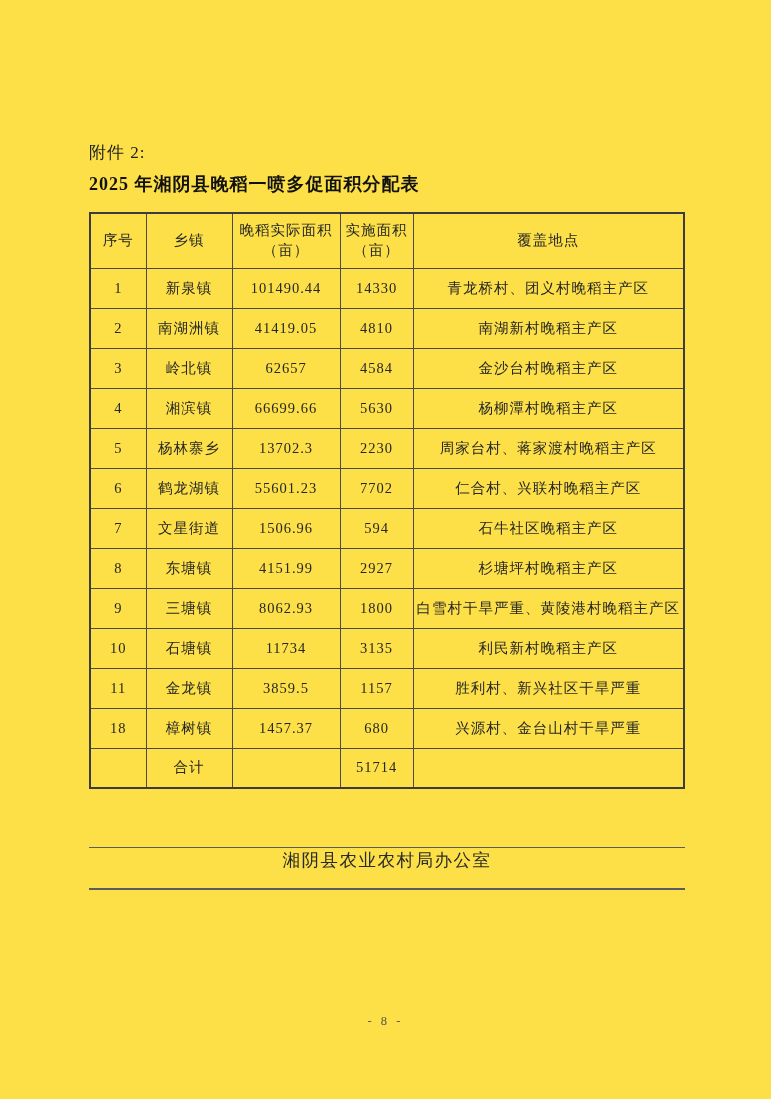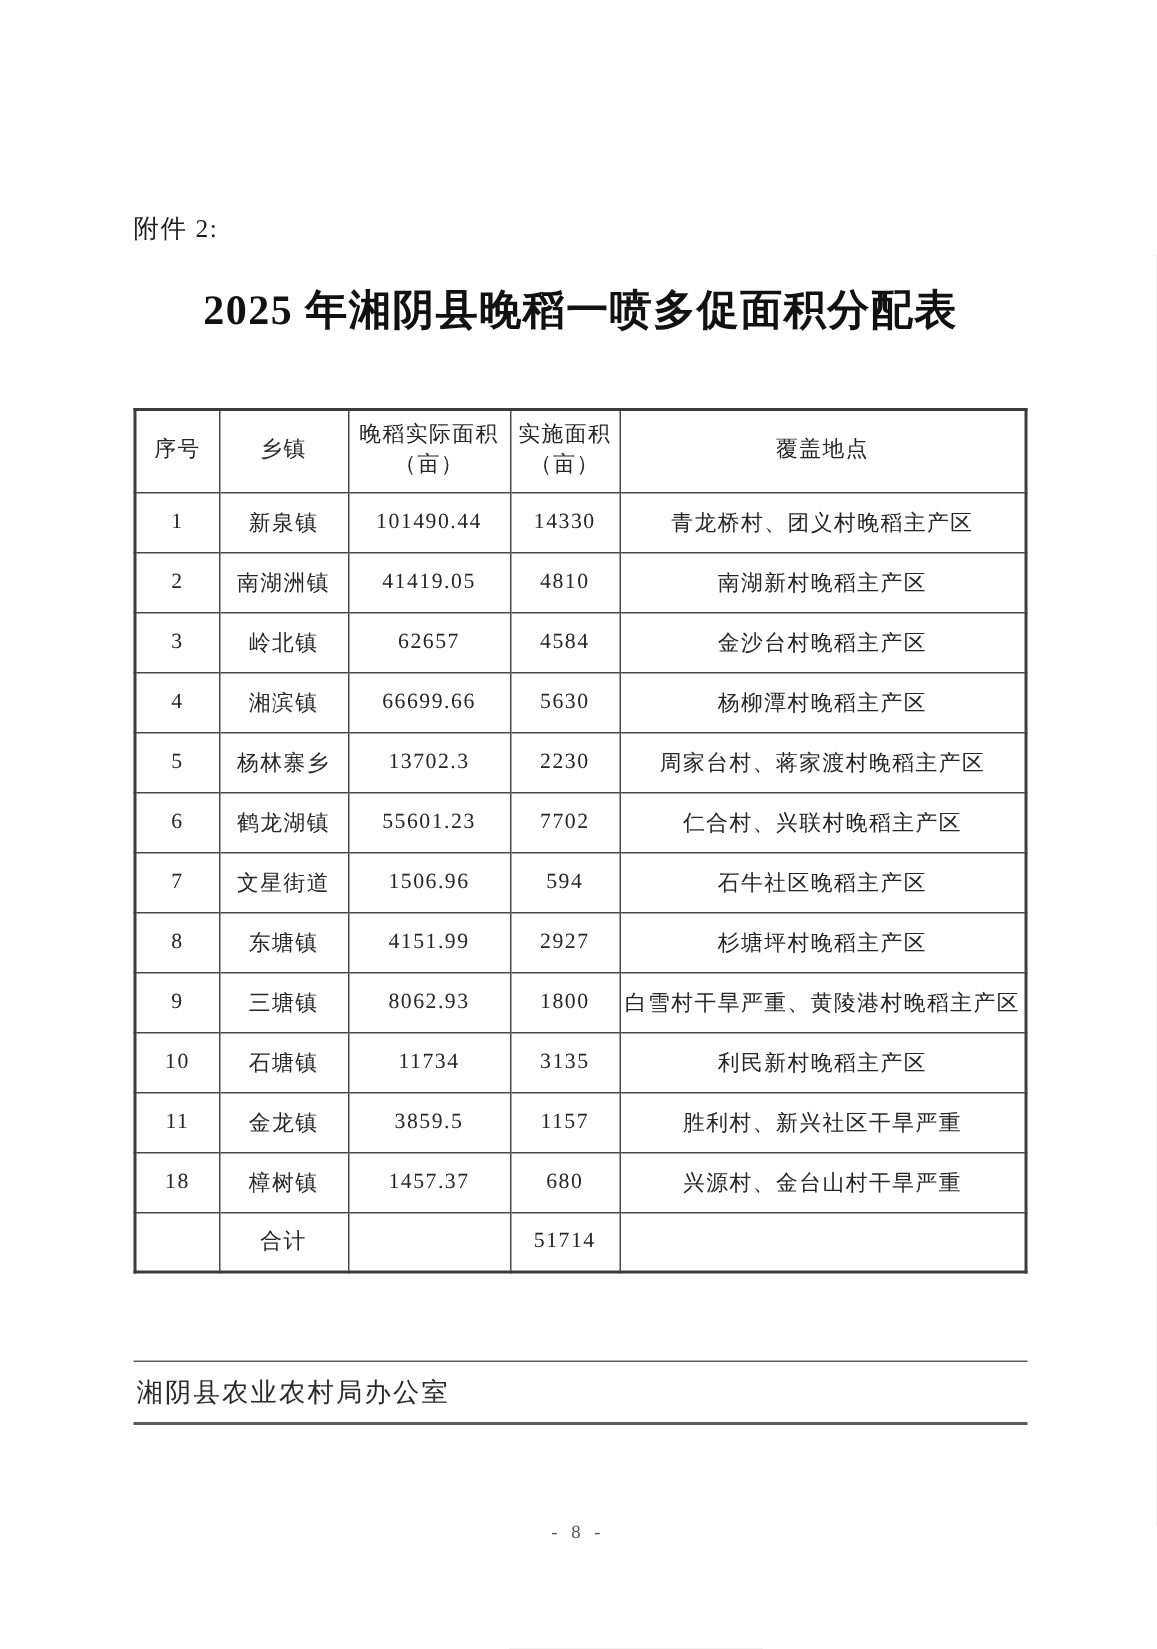--- a/index.html
+++ b/index.html
@@ -2,47 +2,46 @@
 <html><head>
 <meta charset="utf-8">
 <style>
   * { margin: 0; padding: 0; box-sizing: border-box; }
   html, body { background: #e8e8e8; }
   .page {
     position: relative;
     width: 771px;
     height: 1099px;
     margin: 0 auto;
-    background: #ffffff;
+    background: #fde047;
     font-family: "Liberation Serif", "DejaVu Serif", serif;
     color: #222;
     overflow: hidden;
   }
   .content {
     position: absolute;
     left: 89px;
     right: 86px;
     top: 0;
   }
   .attachment {
     margin-top: 141px;
     font-size: 17px;
     letter-spacing: 1px;
     color: #1f1f1f;
   }
   .doc-title {
-    margin-top: 24px;
-    text-align: center;
-    font-size: 28px;
+    margin-top: 8px;
+    font-size: 18px;
     font-weight: bold;
     letter-spacing: 1px;
     color: #111;
   }
   table.alloc {
-    margin-top: 46px;
+    margin-top: 16px;
     width: 100%;
     border-collapse: collapse;
     table-layout: fixed;
     padding-left: 16px;
   }
   table.alloc th, table.alloc td {
     border: 1.5px solid #4a4a4a;
     text-align: center;
     vertical-align: middle;
     font-size: 14.5px;
@@ -72,20 +71,21 @@
   .footer-rule.thin { border-top-width: 1.5px; }
   .footer-row {
     display: flex;
     justify-content: space-between;
     align-items: center;
     height: 40px;
     font-size: 17.5px;
     letter-spacing: 1.5px;
     color: #2a2a2a;
     padding: 0 2px;
+    flex-direction: column;
   }
   .page-number {
     position: absolute;
     left: 0;
     right: 0;
     top: 1014px;
     text-align: center;
     font-size: 12.5px;
     letter-spacing: 3px;
     color: #555;

